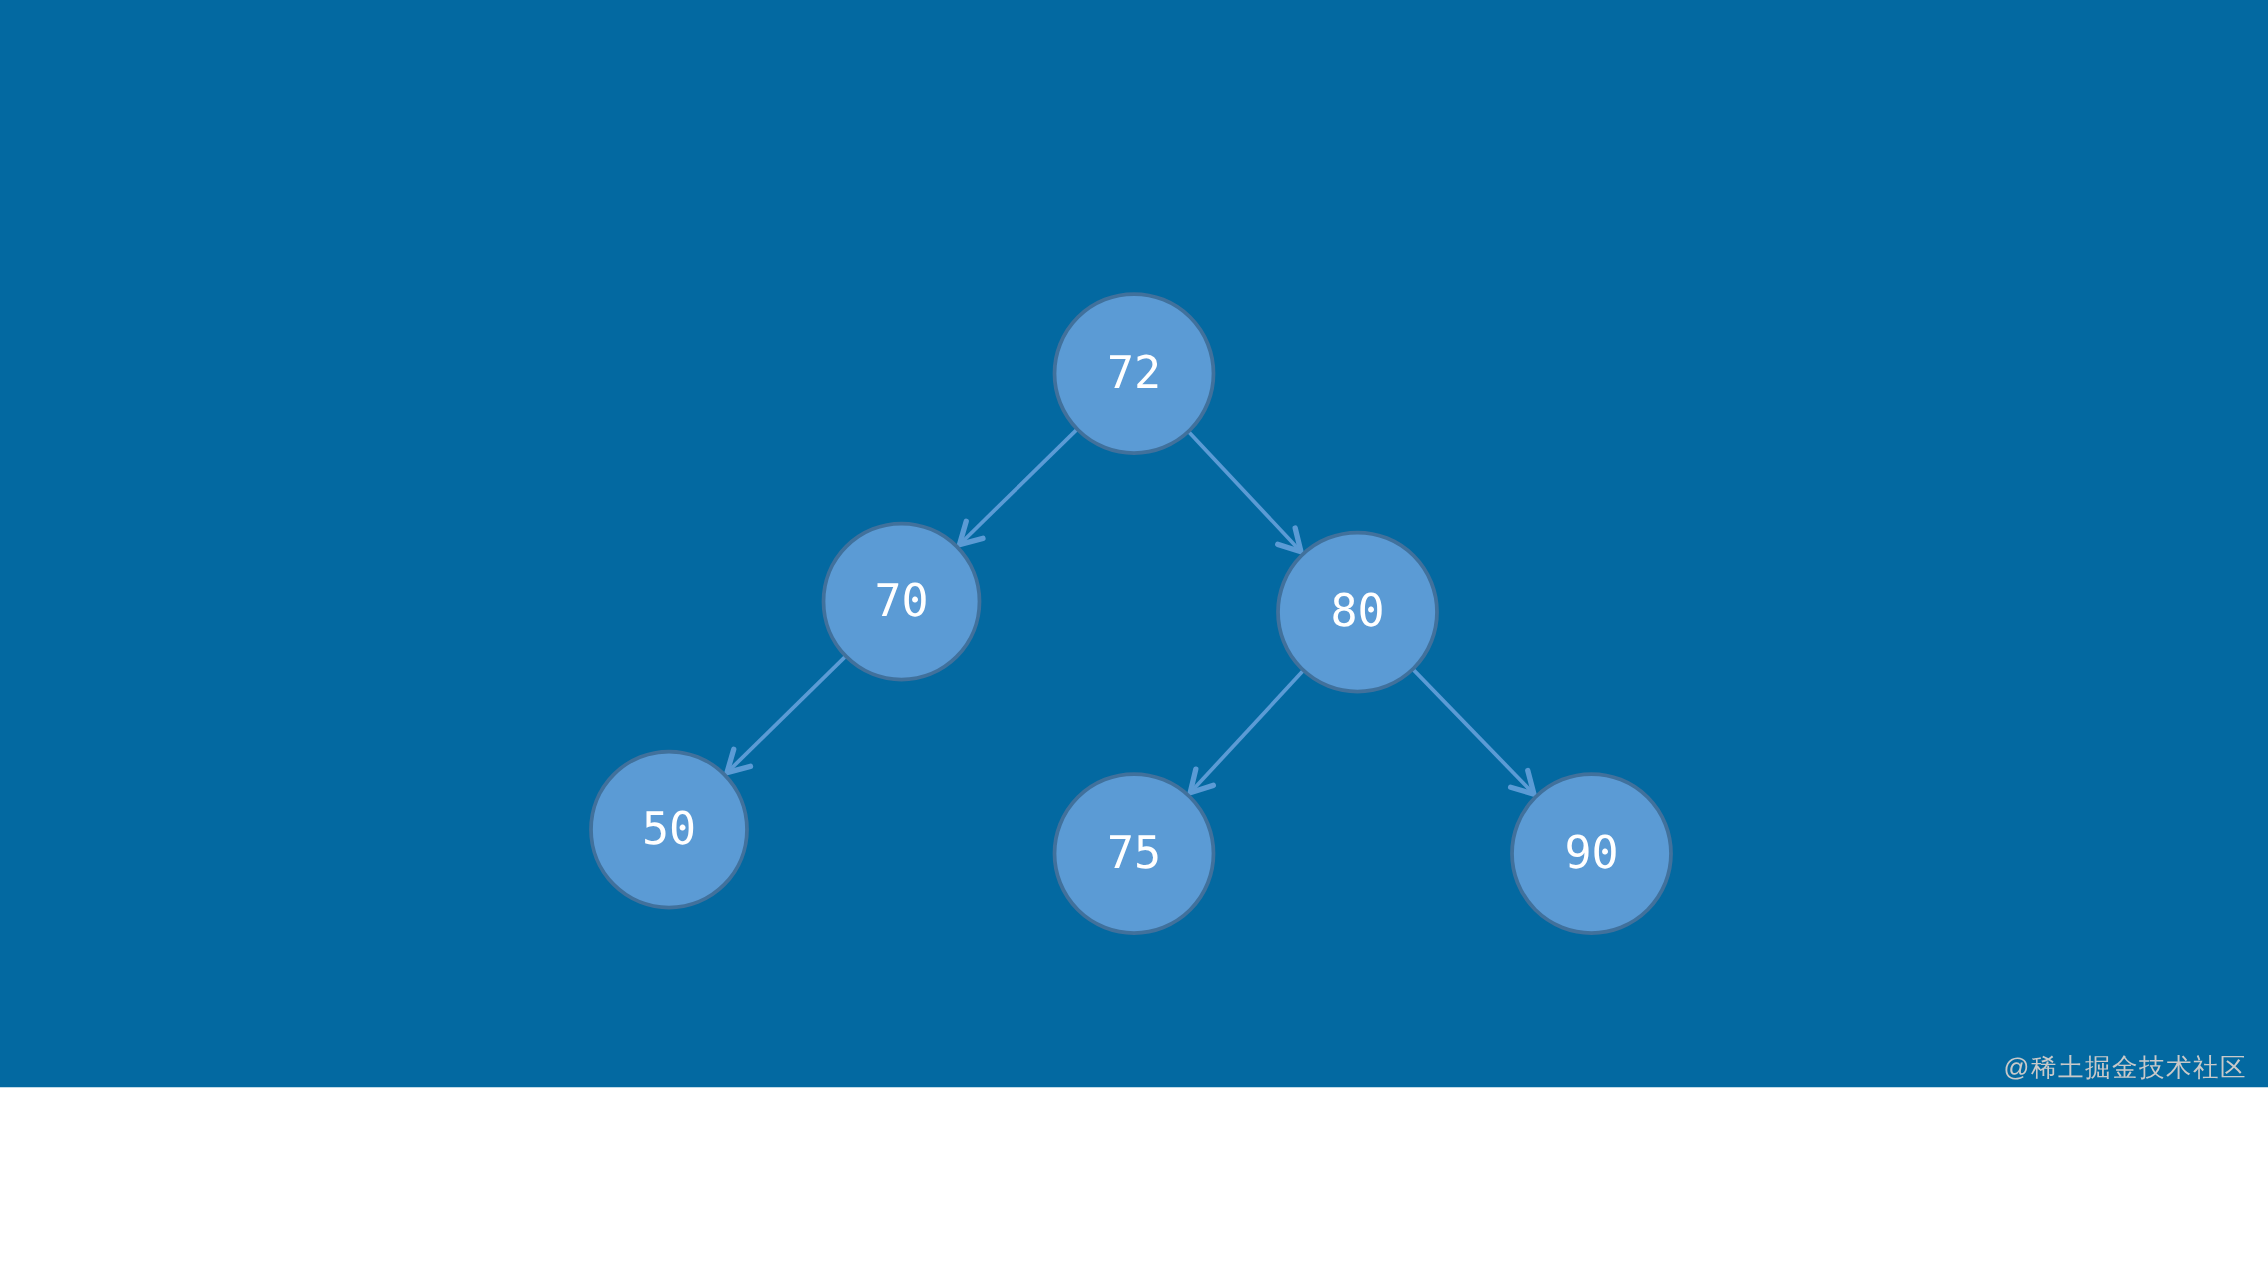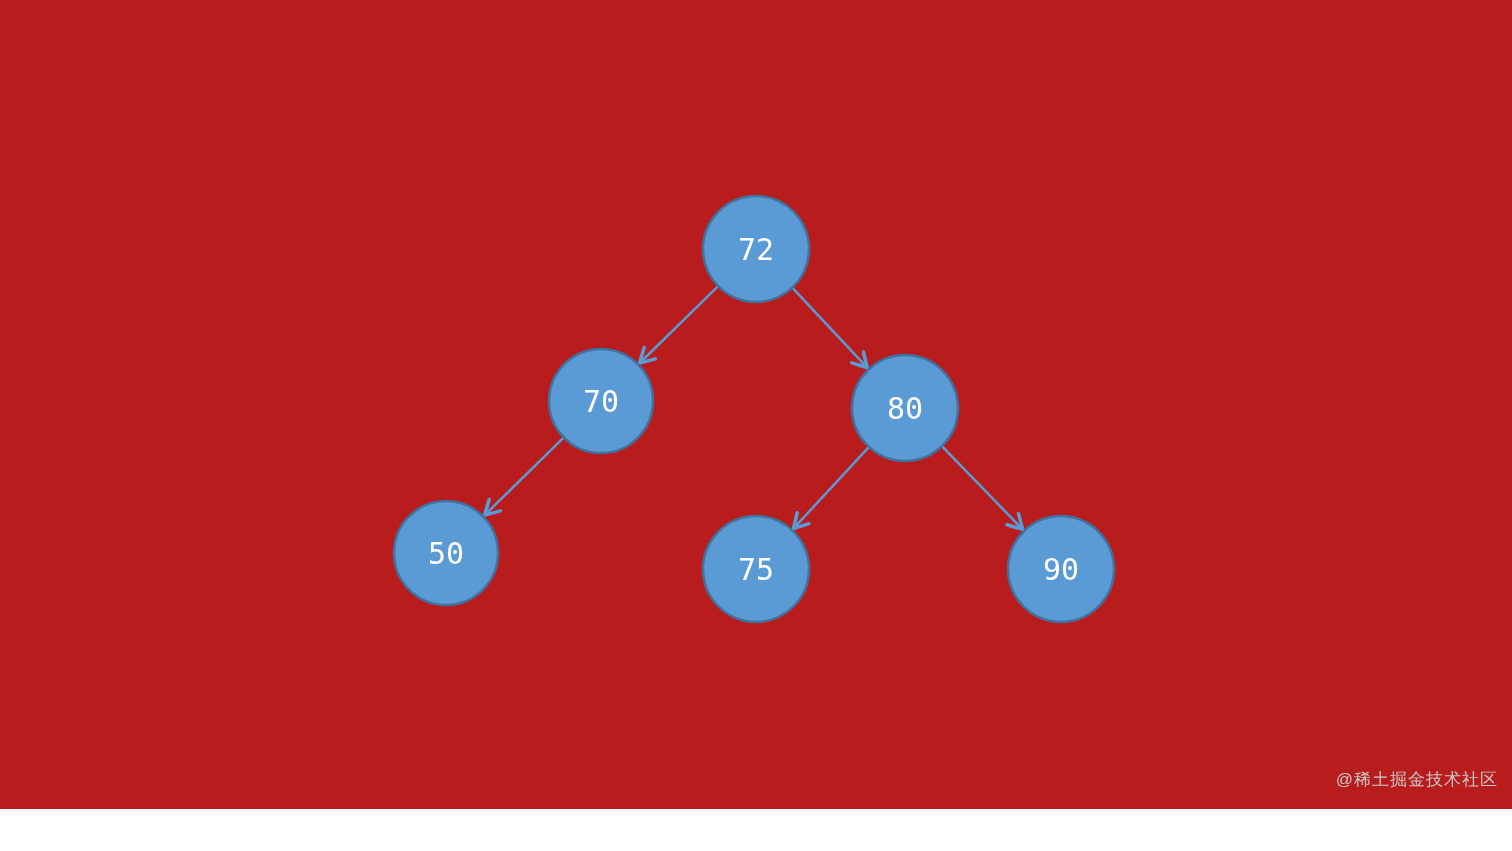--- a/index.html
+++ b/index.html
@@ -4,38 +4,38 @@
 <style>
   html, body {
     margin: 0;
     padding: 0;
     background: #ffffff;
     font-family: "Liberation Sans", sans-serif;
   }
   .canvas {
     position: relative;
     width: 1512px;
-    height: 809px;
-    background: #b91c1c;
+    height: 725px;
+    background: #0369a1;
     overflow: hidden;
   }
   #tree-svg {
     position: absolute;
     left: 0;
     top: 0;
   }
   .node-label {
     font-family: "DejaVu Sans Mono", "Liberation Mono", monospace;
     font-size: 30px;
     fill: #ffffff;
   }
   .watermark {
     position: absolute;
     right: 14px;
-    bottom: 18px;
+    bottom: 2px;
     font-size: 17px;
     color: #c9c9c9;
     letter-spacing: 1px;
     user-select: none;
     font-family: "Liberation Sans", sans-serif;
   }
 </style>
 </head>
 <body>
 

